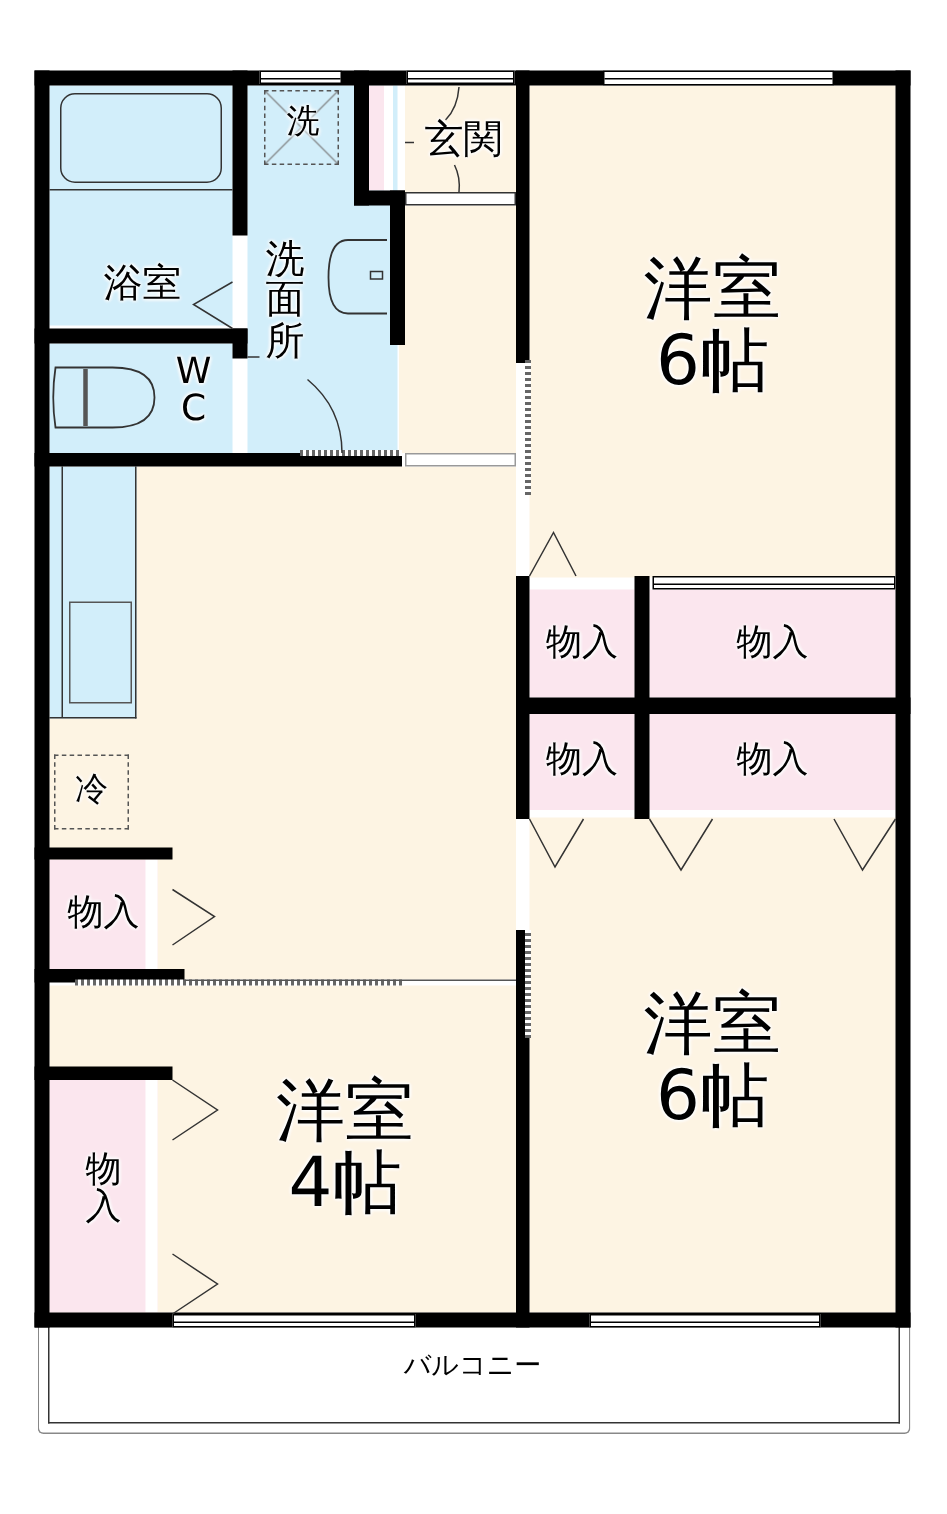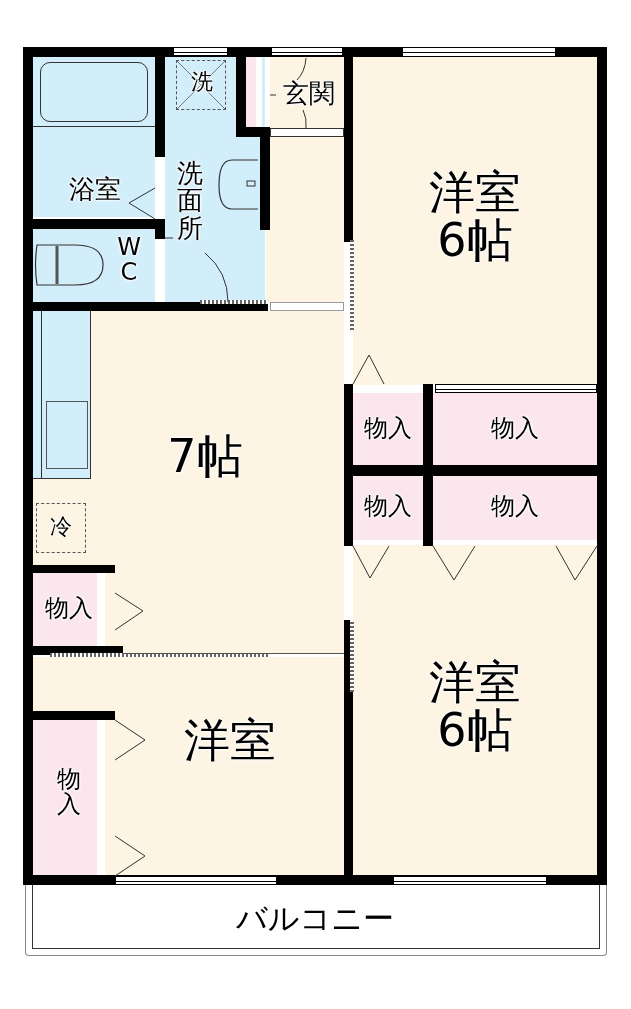--- a/index.html
+++ b/index.html
@@ -19,21 +19,21 @@
   svg{position:absolute;overflow:visible;}
 </style>
 </head>
 <body>
 
 <div class="abs" style="left:0;top:0;width:631px;height:1009px;">
 
   <div class="abs" style="left:25px;top:880px;width:582px;height:76px;border:1px solid #888;border-top:none;border-radius:0 0 4px 4px;background:#fff;">
     <div class="abs" style="left:6px;top:0;right:6px;bottom:6px;border:1px solid #333;border-top:none;"></div>
   </div>
-  <div class="label" style="left:210px;top:902px;width:210px;font-size:31px;text-shadow:none;">バルコニー</div>
+  <div class="label" style="left:210px;top:902px;width:210px;font-size:18px;text-shadow:none;">バルコニー</div>
 
   <div class="abs floor-wet" style="left:33px;top:57px;width:122px;height:160px;"></div>
   <div class="abs floor-wet" style="left:33px;top:229px;width:122px;height:73px;"></div>
   <div class="abs floor-wet" style="left:165px;top:57px;width:100px;height:245px;"></div>
   <div class="abs floor-wood" style="left:270px;top:57px;width:74px;height:75px;"></div>
   <div class="abs floor-store" style="left:246px;top:57px;width:16px;height:70px;border-right:6px solid #fff;"></div>
   <div class="abs floor-wood" style="left:266px;top:137px;width:78px;height:165px;"></div>
   <div class="abs floor-wood" style="left:353px;top:57px;width:244px;height:328px;"></div>
   <div class="abs floor-wood" style="left:33px;top:311px;width:311px;height:342px;"></div>
   <div class="abs floor-wet" style="left:33px;top:311px;width:58px;height:168px;border:1px solid #333;border-top:none;border-left:none;">
@@ -131,25 +131,25 @@
   <div class="label mid" style="left:114px;top:235px;width:30px;font-size:24px;">
     <div>W</div>
     <div>C</div>
   </div>
 
   <div class="label big" style="left:390px;top:168px;width:170px;">
     <div>洋室</div>
     <div>6帖</div>
   </div>
   <div class="label big" style="left:130px;top:432px;width:150px;">
-    <div>7帖</div>
   </div>
   <div class="label sm" style="left:38px;top:515px;width:46px;font-size:22px;">冷</div>
   <div class="label big" style="left:150px;top:716px;width:160px;">
     <div>洋室</div>
+    <div>4帖</div>
   </div>
   <div class="label big" style="left:390px;top:658px;width:170px;">
     <div>洋室</div>
     <div>6帖</div>
   </div>
 
   <div class="label sm" style="left:353px;top:416px;width:70px;">物入</div>
   <div class="label sm" style="left:433px;top:416px;width:164px;">物入</div>
   <div class="label sm" style="left:353px;top:494px;width:70px;">物入</div>
   <div class="label sm" style="left:433px;top:494px;width:164px;">物入</div>

